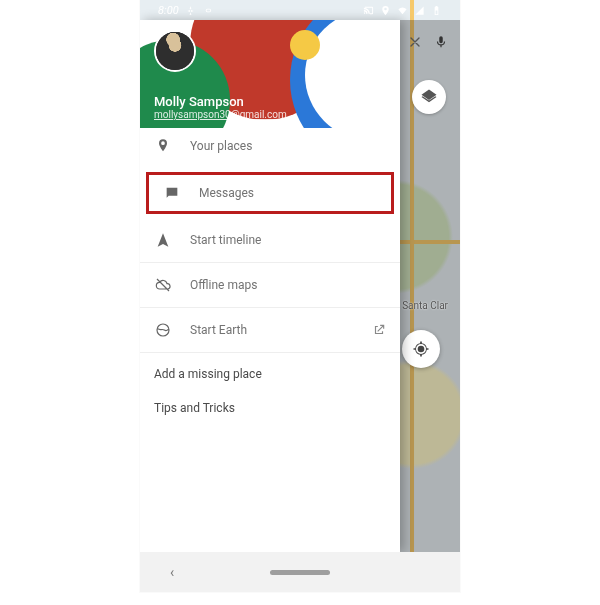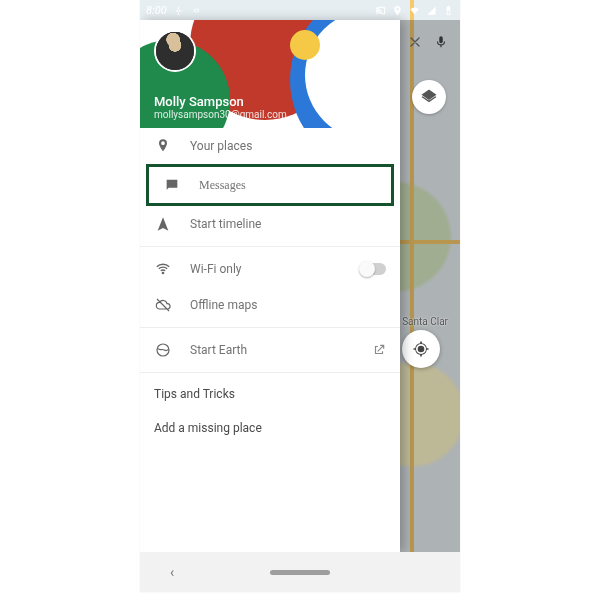--- a/index.html
+++ b/index.html
@@ -22,21 +22,21 @@
     overflow: hidden;
     box-shadow: 0 0 0 1px rgba(0,0,0,0.02);
   }
   .statusbar {
     position: absolute;
     top: 0; left: 0; right: 0;
     height: 20px;
     display: flex;
     align-items: center;
     justify-content: space-between;
-    padding: 0 6px;
+    padding: 0 18px;
     font-size: 11px;
     color: #fff;
     z-index: 40;
     font-style: italic;
   }
   .statusbar .left, .statusbar .right { display: flex; gap: 6px; align-items: center; }
   .statusbar svg { fill: #fff; height: 11px; width: 11px; }
 
   
   .map-bg {
@@ -77,21 +77,21 @@
     z-index:20;
   }
   .locate-chip{
     position:absolute; right:20px; top:330px; width:38px; height:38px;
     background:#fff; border-radius:50%;
     display:flex; align-items:center; justify-content:center;
     box-shadow:0 1px 4px rgba(0,0,0,0.3);
     z-index:20;
   }
   .map-label{
-    position:absolute; right:12px; top:316px;
+    position:absolute; right:12px; top:300px;
     font-size:10px; color:#555; z-index:19;
     text-shadow:0 0 2px #fff;
   }
 
   
   .navbar{
     position:absolute; left:0; right:0; bottom:0; height:40px;
     background:#f2f2f2;
     display:flex; align-items:center; justify-content:center;
     z-index:50;
@@ -134,21 +134,21 @@
     background: radial-gradient(circle at 45% 20%, #d8c19a 0 18%, transparent 19%),
                radial-gradient(circle at 50% 35%, #d8c19a 0 20%, transparent 21%),
                #2e2e2e;
   }
   .avatar .hat{
     position:absolute; top:0; left:8px; width:28px; height:14px;
     background:#222; border-radius:0 0 14px 14px;
   }
   .user-block{ position:absolute; left:14px; bottom:8px; z-index:2; }
   .user-name{ font-size:13px; font-weight:500; }
-  .user-email{ font-size:10px; opacity:0.85; }
+  .user-email{ font-size:10px; opacity:0.85;text-decoration:underline; }
   .caret{
     position:absolute; right:12px; bottom:12px; z-index:2;
     width:0;height:0;border-left:4px solid transparent;border-right:4px solid transparent;
     border-top:5px solid #fff;
   }
 
   .menu{ flex:1; overflow:hidden; }
   .item{
     display:flex; align-items:center;
     height:36px; padding:0 14px;
@@ -161,23 +161,22 @@
   .item .trailing{ margin-left:auto; display:flex; align-items:center; }
   .toggle{
     width:26px;height:12px;background:#d0d0d0;border-radius:6px;position:relative;
   }
   .toggle::after{
     content:"";position:absolute;left:-1px;top:-2px;width:16px;height:16px;border-radius:50%;
     background:#fafafa;box-shadow:0 1px 2px rgba(0,0,0,0.3);
   }
   .divider{ height:1px; background:#eee; margin:4px 0; }
   .highlight-box{
-    border:3px solid #14532d;
-    margin:0 6px;
-    font-family:Liberation Serif, serif;
+    border:3px solid #b91c1c;
+    margin:8px 6px;
   }
   .sub-item{
     padding:10px 14px; font-size:12px; color:#4a4a4a;
   }
 </style>
 </head>
 <body>
 
 <div class="phone">
 
@@ -288,31 +287,20 @@
             </svg>
           </span>
         <span>Start timeline</span>
       </div>
 
       <div class="divider"></div>
 
       <div class="item">
         <span class="mi-icon">
             <svg viewBox="0 0 24 24">
-              <path d="M12 20a2 2 0 1 0 0-4 2 2 0 0 0 0 4zm-4-6a6 6 0 0 1 8 0l-1.5 1.5a4 4 0 0 0-5 0L8 14zm-3-3a10 10 0 0 1 14 0l-1.5 1.5a8 8 0 0 0-11 0L5 11zm-3-3a14 14 0 0 1 20 0l-1.5 1.5a12 12 0 0 0-17 0L2 8z"></path>
-            </svg>
-          </span>
-        <span>Wi-Fi only</span>
-        <span class="trailing">
-            <span class="toggle"></span>
-          </span>
-      </div>
-      <div class="item">
-        <span class="mi-icon">
-            <svg viewBox="0 0 24 24">
               <path d="M19 18H7a5 5 0 0 1 0-10 6 6 0 0 1 11 2 4 4 0 0 1 1 8zM3 3l18 18" fill="none" stroke="#666" stroke-width="1.8"></path>
             </svg>
           </span>
         <span>Offline maps</span>
       </div>
 
       <div class="divider"></div>
 
       <div class="item">
         <span class="mi-icon">
@@ -323,22 +311,22 @@
         <span>Start Earth</span>
         <span class="trailing">
             <svg viewBox="0 0 24 24" width="14" height="14">
               <path fill="#888" d="M14 3h7v7h-2V6.4L10.4 15 9 13.6 17.6 5H14V3zM5 5h5v2H7v10h10v-3h2v5H5V5z"></path>
             </svg>
           </span>
       </div>
 
       <div class="divider"></div>
 
+      <div class="sub-item">Add a missing place</div>
       <div class="sub-item">Tips and Tricks</div>
-      <div class="sub-item">Add a missing place</div>
     </div>
   </div>
 
   <div class="navbar">
     <span class="back">‹</span>
     <div class="pill"></div>
   </div>
 
 </div>
 

